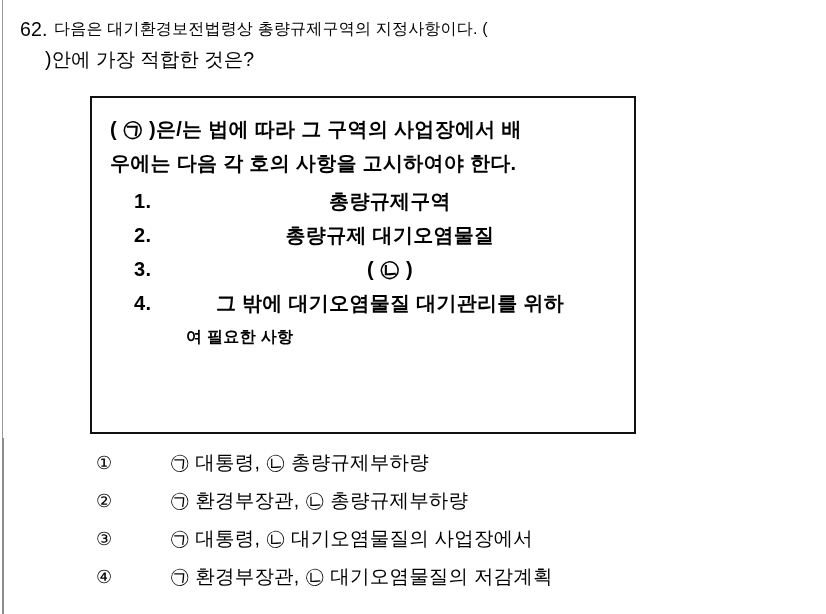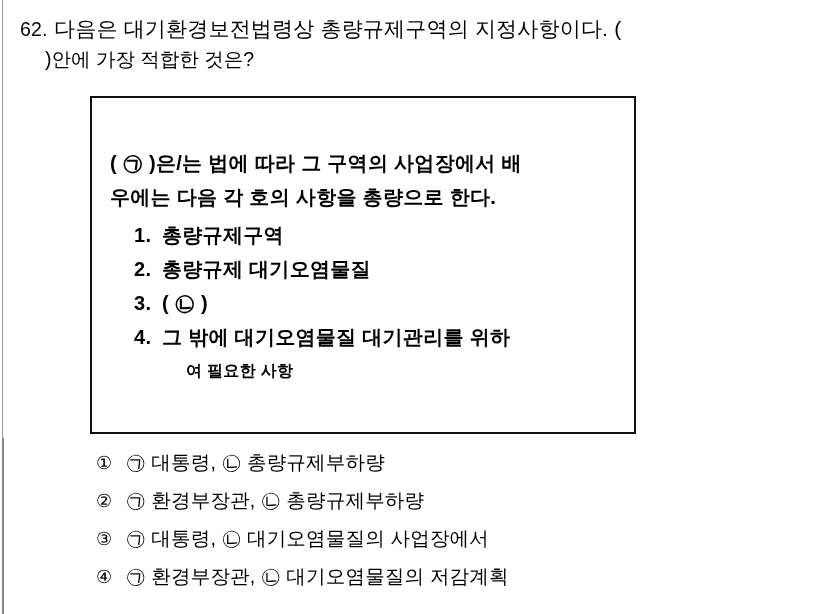--- a/index.html
+++ b/index.html
@@ -48,21 +48,21 @@
     line-height: 30px;
     letter-spacing: 0.2px;
   }
   .q-number {
     flex: 0 0 auto;
     width: 34px;
     font-size: 19.5px;
   }
   .q-text {
     flex: 1 1 auto;
-    font-size: 21px;
+    font-size: 16px;
   }
   .q-line2 {
     margin-left: 25px;
     font-size: 19.5px;
     line-height: 30px;
   }
 
   
   .excerpt-box {
     position: absolute;
@@ -73,21 +73,20 @@
     border: 2px solid #111111;
     box-sizing: border-box;
     background: #ffffff;
   }
   .excerpt-inner {
     padding: 14px 16px 0 18px;
     font-weight: bold;
     font-size: 20px;
     line-height: 34px;
     letter-spacing: 0.3px;
-    margin-top: 34px;
   }
   .excerpt-para {
     font-weight: bold;
     font-size: 20px;
     line-height: 34px;
     text-align: justify;
     text-justify: inter-character;
   }
   .excerpt-list {
     margin-top: 4px;
@@ -98,20 +97,21 @@
     font-weight: bold;
     font-size: 20px;
     line-height: 34px;
   }
   .excerpt-item-num {
     flex: 0 0 auto;
     width: 28px;
   }
   .excerpt-item-text {
     flex: 1 1 auto;
+    text-align: center;
   }
   .excerpt-item-cont {
     margin-left: 52px;
     font-weight: bold;
     font-size: 16px;
     line-height: 34px;
   }
 
   
   .choices {
@@ -127,41 +127,42 @@
     line-height: 37px;
     letter-spacing: 0.2px;
   }
   .choice-marker {
     flex: 0 0 auto;
     width: 30px;
     font-size: 19px;
   }
   .choice-text {
     flex: 1 1 auto;
+    margin-left: 44px;
   }
   .sym { font-size: 18px; }
 </style>
 </head>
 <body>
 
 <div class="page-edge-rule"></div>
 <div class="page-edge-rule-lower"></div>
 
 <div class="question">
   <div class="q-head">
     <span class="q-number">62.</span>
     <span class="q-text">다음은 대기환경보전법령상 총량규제구역의 지정사항이다. (</span>
   </div>
   <div class="q-line2">)안에 가장 적합한 것은?</div>
 </div>
 
 <div class="excerpt-box">
   <div class="excerpt-inner">
     <div class="excerpt-para">( ㉠ )은/는 법에 따라 그 구역의 사업장에서 배</div>
-    <div class="excerpt-para">우에는 다음 각 호의 사항을 총량으로 한다.</div>
+    <div class="excerpt-para">우에는 다음 각 호의 사항을 고시하여야 한다.</div>
 
     <div class="excerpt-list">
       <div class="excerpt-item">
         <span class="excerpt-item-num">1.</span>
         <span class="excerpt-item-text">총량규제구역</span>
       </div>
       <div class="excerpt-item">
         <span class="excerpt-item-num">2.</span>
         <span class="excerpt-item-text">총량규제 대기오염물질</span>
       </div>

